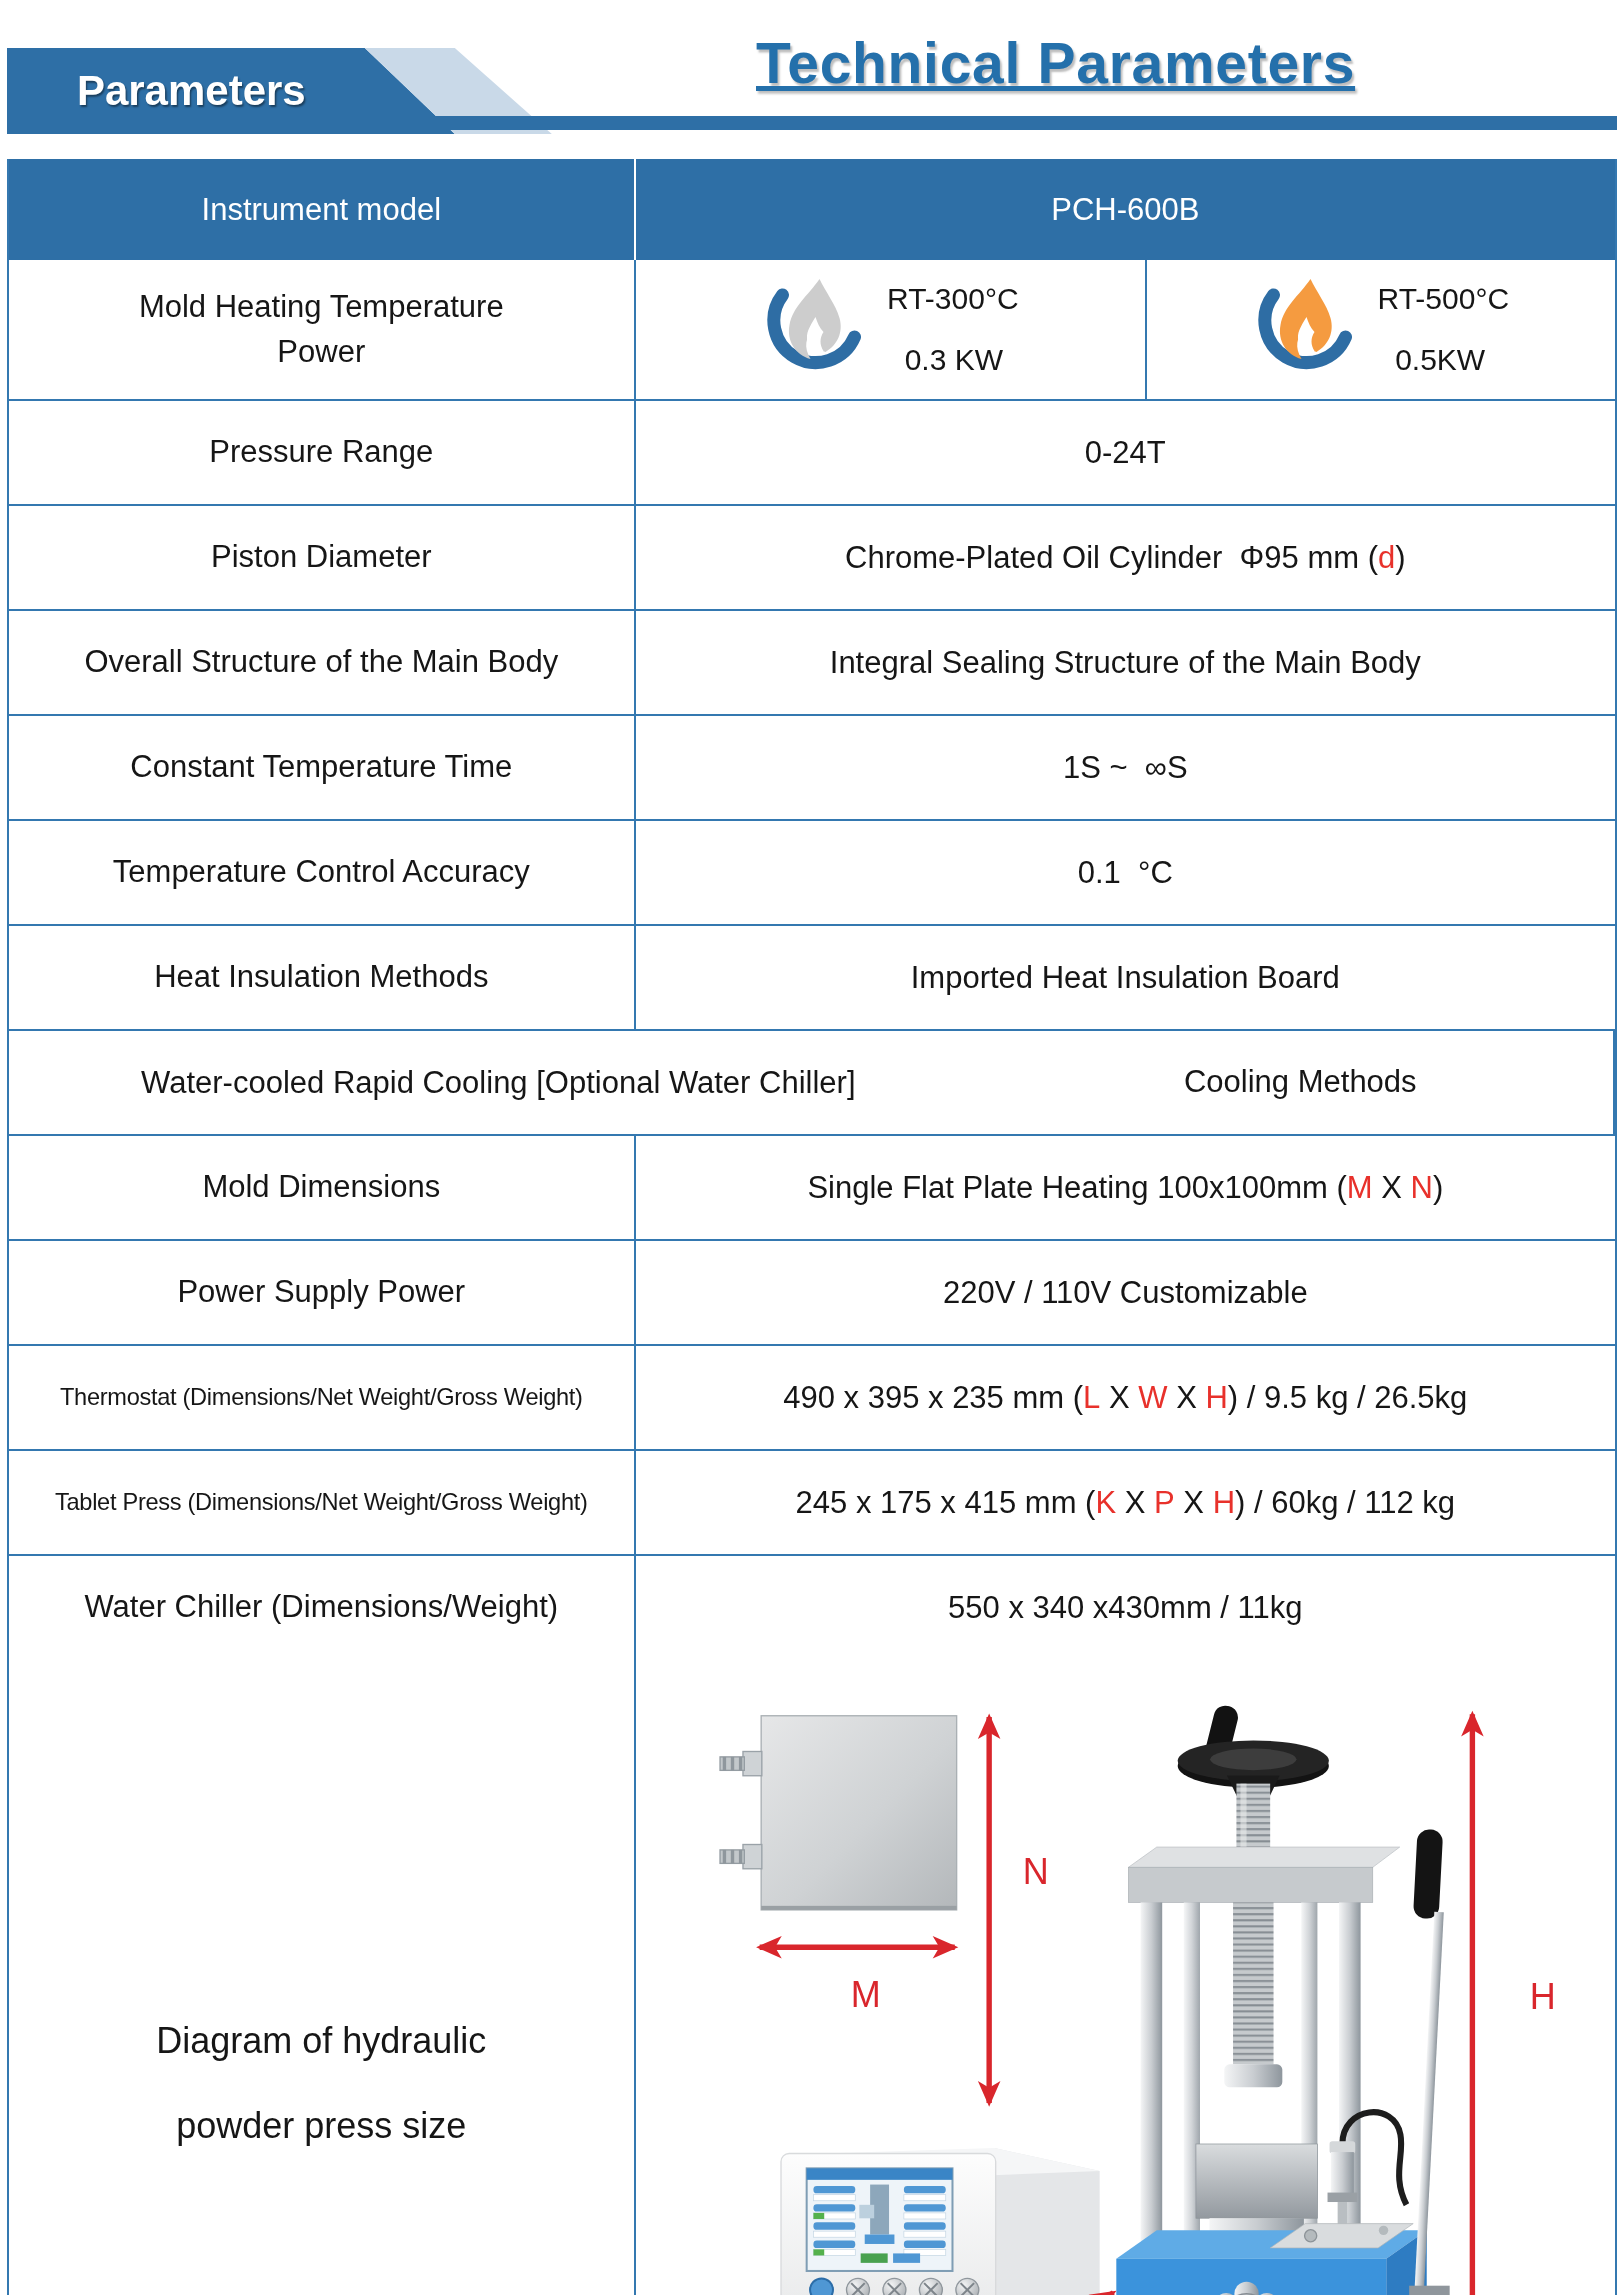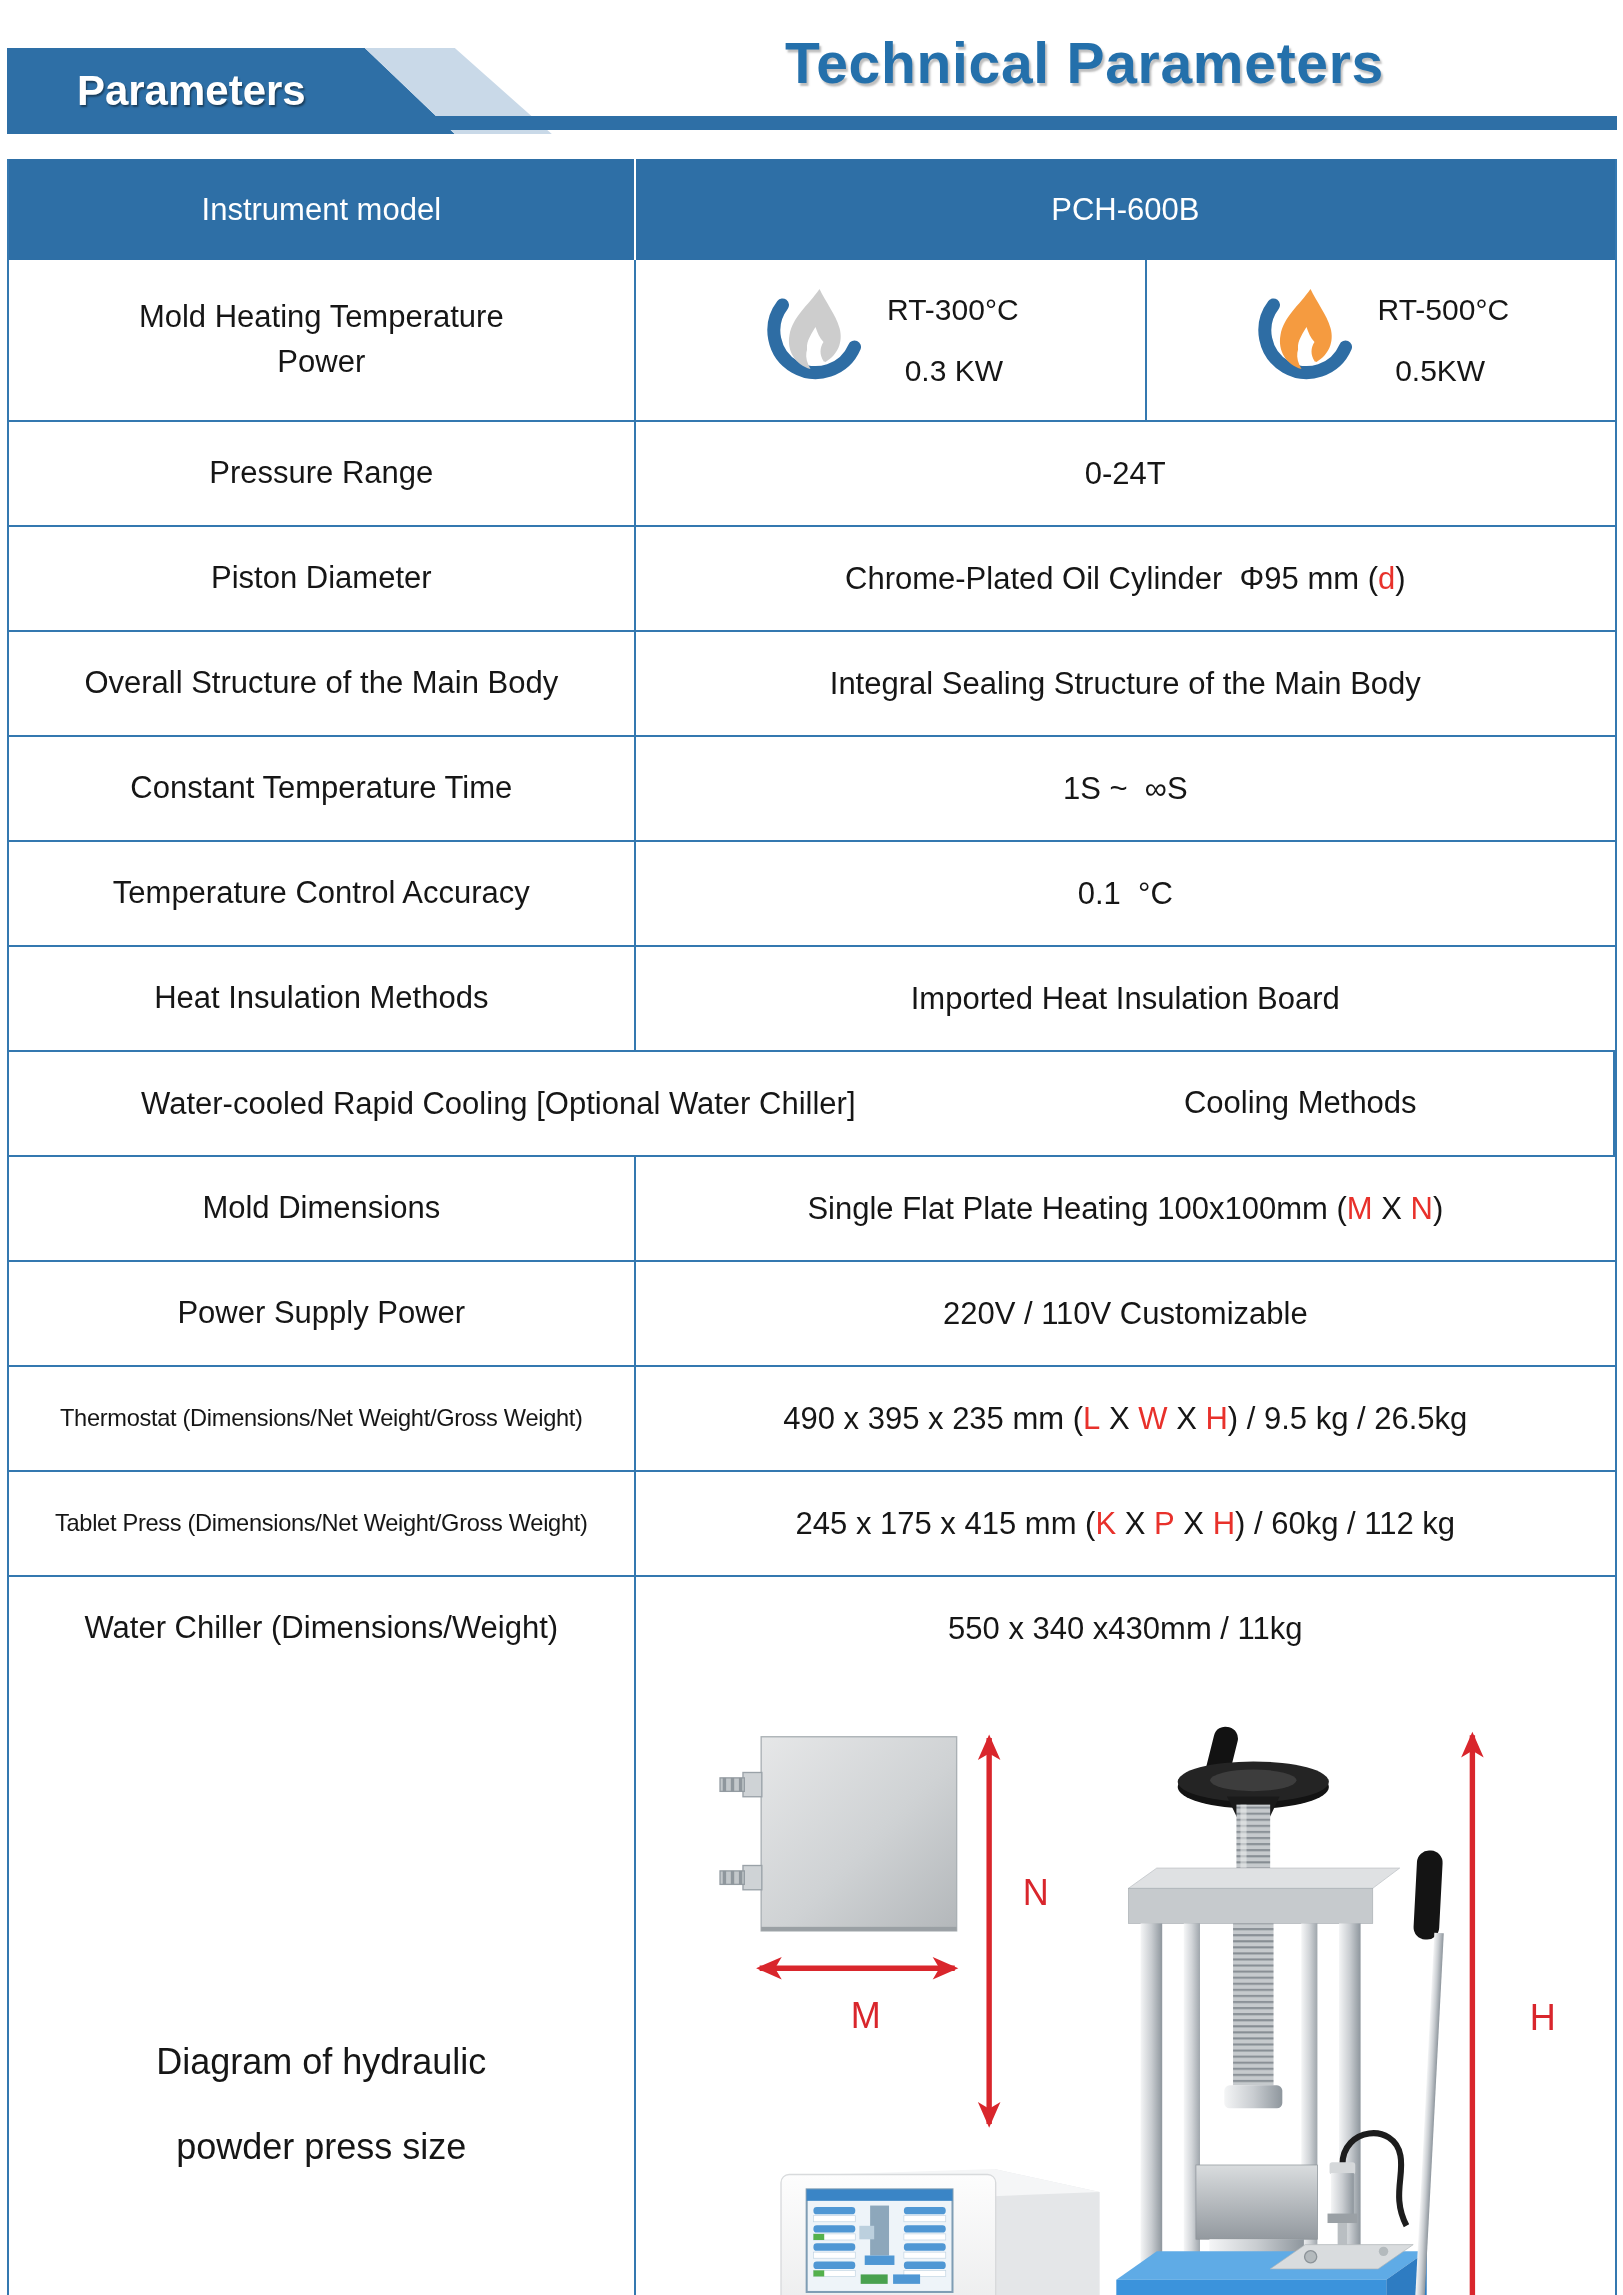--- a/index.html
+++ b/index.html
@@ -18,41 +18,41 @@
   .tab-wrap{position:absolute;left:6.8px;top:48px;width:554px;height:86px;}
   .tab-dark{position:absolute;inset:0;background:var(--hdrblue);
     clip-path:polygon(0 0,358px 0,448px 100%,0 100%);}
   .tab-light{position:absolute;inset:0;background:#c9d9e8;
     clip-path:polygon(358px 0,448px 0,545px 100%,448px 100%);}
   .tab-label{position:absolute;left:26px;top:0;width:317px;height:100%;
     display:flex;align-items:center;justify-content:center;
     font-size:42px;font-weight:bold;color:#fff;text-shadow:1.4px 2px 2px rgba(0,0,0,.45);}
   .hdr-strip{position:absolute;left:6.8px;top:116px;width:1610px;height:13.5px;background:var(--hdrblue);}
   .page-title{position:absolute;left:756px;top:30px;width:628px;margin:0;
-    text-align:right;font-size:57px;font-weight:bold;color:#2470ab;
-    letter-spacing:0.7px;text-shadow:2px 2.7px 2px rgba(70,70,70,.35);}
+    text-align:left;font-size:57px;font-weight:bold;color:#2470ab;
+    letter-spacing:0.7px;text-shadow:2px 2.7px 2px rgba(70,70,70,.35);text-decoration:underline;}
   
   .spec-table{position:absolute;left:6.8px;top:159px;width:1610px;
     border:2px solid var(--line);border-top:none;box-sizing:border-box;background:#fff;}
   .t-head{display:flex;height:101px;background:var(--hdrblue);color:#fff;}
   .t-head .hc{display:flex;align-items:center;justify-content:center;
     font-size:31px;box-sizing:border-box;}
   .t-head .hc1{width:627px;border-right:2px solid #ffffff;}
   .t-head .hc2{flex:1;}
   .t-row{display:flex;box-sizing:border-box;}
   .t-row + .t-row, .rows-host .t-row{border-top:2px solid var(--line);}
   .cell{display:flex;align-items:center;justify-content:center;box-sizing:border-box;
     font-size:31px;white-space:pre-wrap;}
   .cell.label{width:627px;border-right:2px solid var(--line);text-align:center;
     flex-direction:column;line-height:1.45;}
   .cell.label.small{font-size:23.6px;letter-spacing:-0.3px;}
   .cell.value{flex:1;}
   .red{color:#e8312b;}
   
-  .t-row.mold{height:160px;}
+  .t-row.mold{height:139px;}
   .mold .m-cell{display:flex;align-items:center;justify-content:center;box-sizing:border-box;}
   .mold .m-cell.m1{width:511px;border-right:2px solid var(--line);}
   .mold .m-cell.m2{flex:1;}
   .heat-chip{display:flex;align-items:center;gap:12px;}
   .heat-chip svg{width:101px;height:110px;flex:0 0 auto;}
   .heat-text{display:flex;flex-direction:column;justify-content:space-between;
     height:95px;margin-left:12px;font-size:30px;}
   .rows-host .t-row{height:105px;}
   
   .t-row.diagram{height:849px;}

